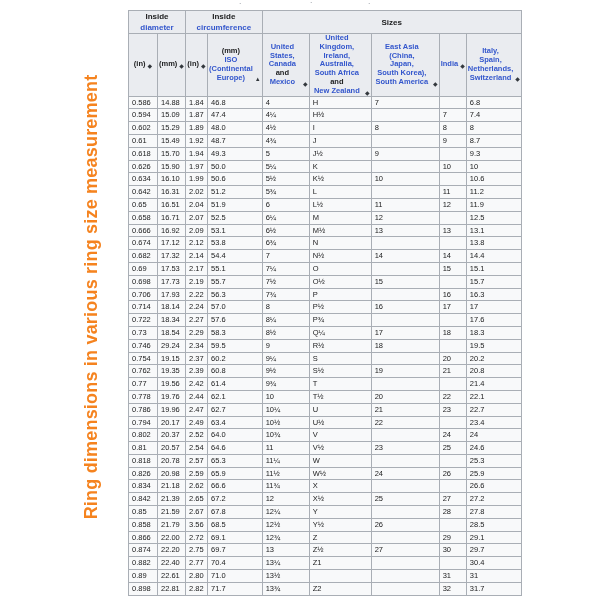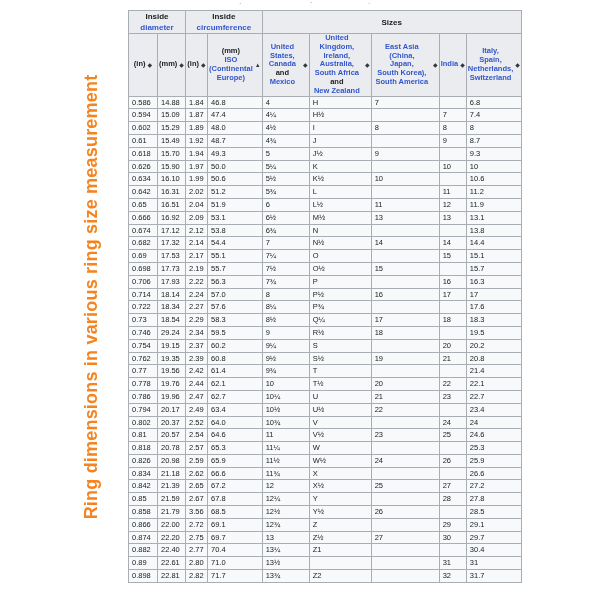--- a/index.html
+++ b/index.html
@@ -19,21 +19,21 @@
   .art1{left:239px;top:0px;} .art2{left:310px;top:-1px;} .art3{left:368px;top:0px;}
 
   .table-wrap{position:absolute;left:128px;top:10px;}
   table{border-collapse:collapse;table-layout:fixed;}
   col.c0{width:29px;} col.c1{width:25px;} col.c2{width:22px;} col.c3{width:49px;}
   col.c4{width:47px;} col.c5{width:62px;} col.c6{width:68px;} col.c7{width:25px;} col.c8{width:50px;}
   th,td{border:1px solid #a9aeb5;margin:0;}
   thead th{background:#eaecf0;font-weight:bold;padding:0;}
   tr.grprow th{height:11px;font-size:8px;line-height:11px;}
   tr.subrow th{height:44px;font-size:7.5px;}
-  .hcell{display:flex;align-items:center;justify-content:center;gap:2px;padding:0 1px;}
+  .hcell{display:flex;align-items:flex-end;justify-content:center;gap:2px;padding:0 1px;}
   .htext{white-space:pre-line;line-height:8.8px;text-align:center;}
   .htext.stack > span{display:block;}
   .sort{font-size:6px;color:#33383d;flex:0 0 auto;}
   .lnk{color:#3356cc;}
   .b{color:#202122;}
   tbody td{
     background:#f8f9fa;height:11.8px;font-size:7.5px;line-height:11.8px;
     padding:0 1px 0 3px;text-align:left;vertical-align:middle;
     white-space:nowrap;overflow:hidden;color:#202122;
   }
@@ -231,20 +231,31 @@
           <td>16.51</td>
           <td>2.04</td>
           <td>51.9</td>
           <td>6</td>
           <td>L½</td>
           <td>11</td>
           <td>12</td>
           <td>11.9</td>
         </tr>
         <tr>
+          <td>0.658</td>
+          <td>16.71</td>
+          <td>2.07</td>
+          <td>52.5</td>
+          <td>6¼</td>
+          <td>M</td>
+          <td>12</td>
+          <td></td>
+          <td>12.5</td>
+        </tr>
+        <tr>
           <td>0.666</td>
           <td>16.92</td>
           <td>2.09</td>
           <td>53.1</td>
           <td>6½</td>
           <td>M½</td>
           <td>13</td>
           <td>13</td>
           <td>13.1</td>
         </tr>

